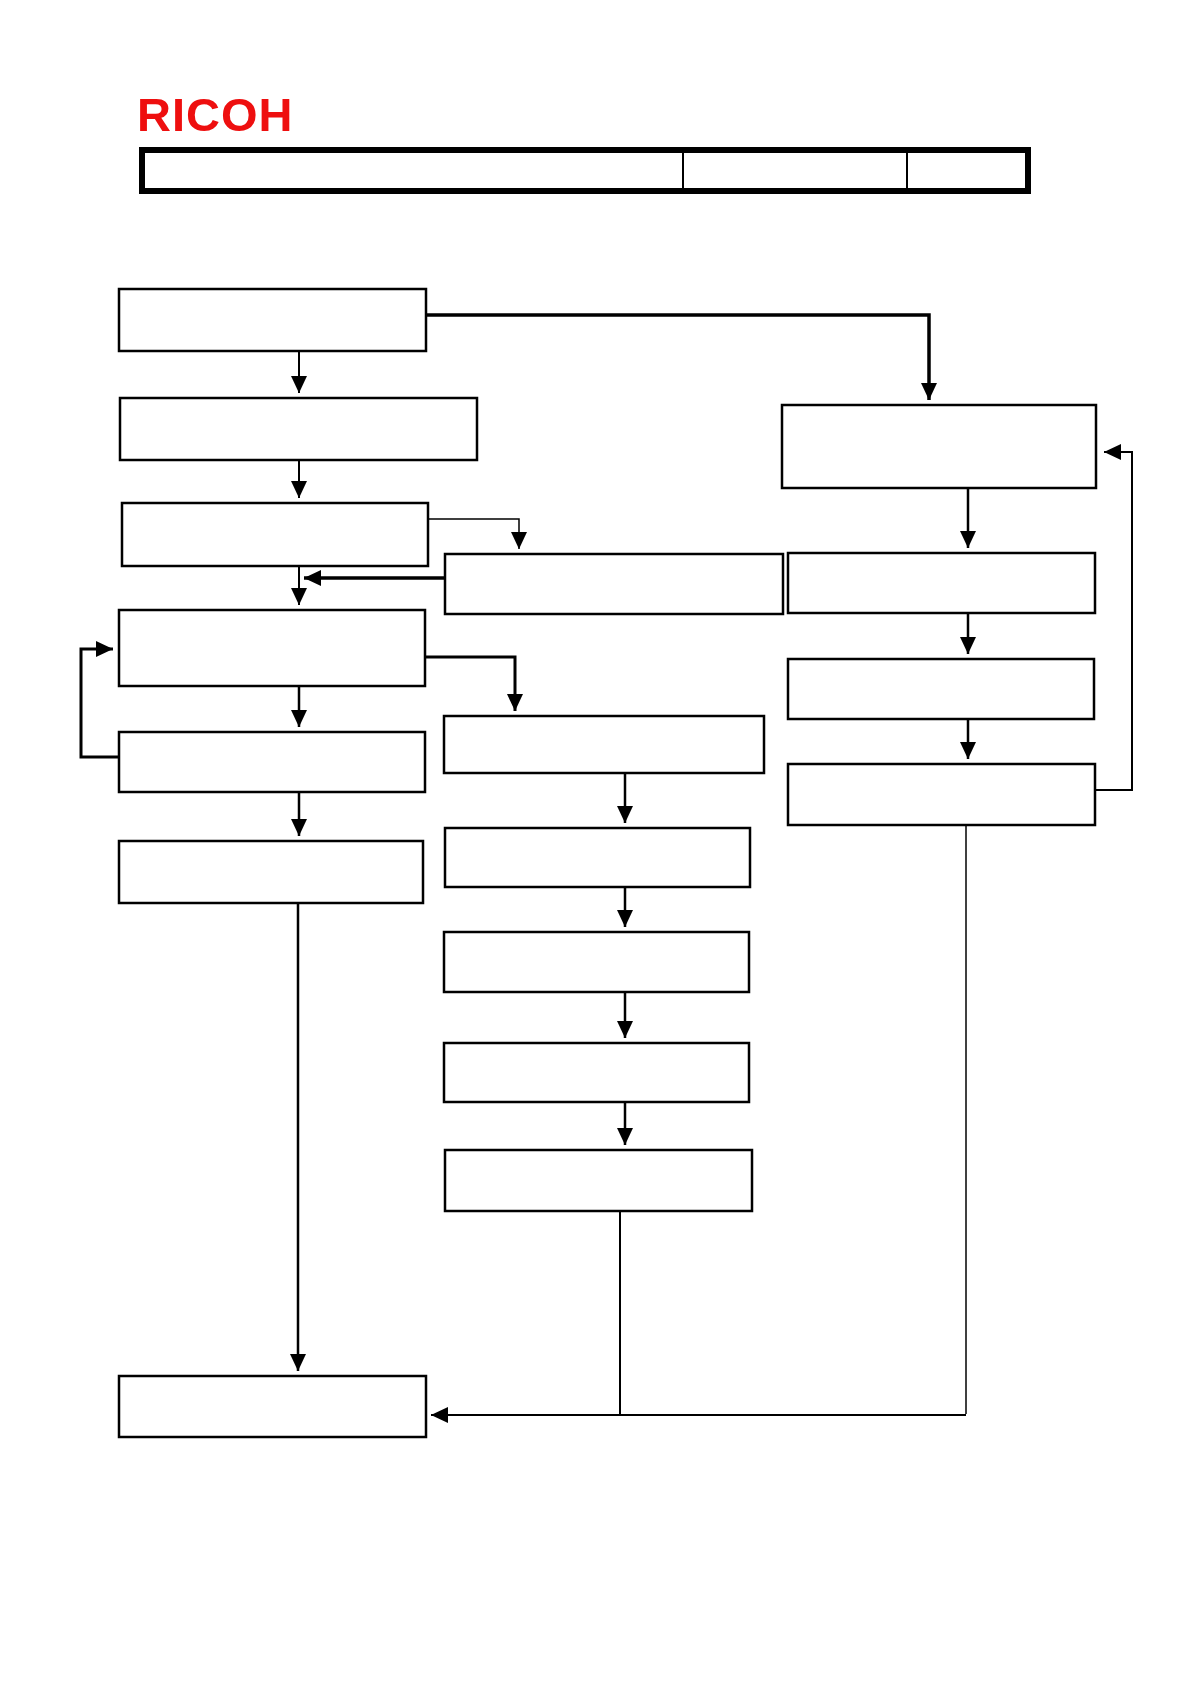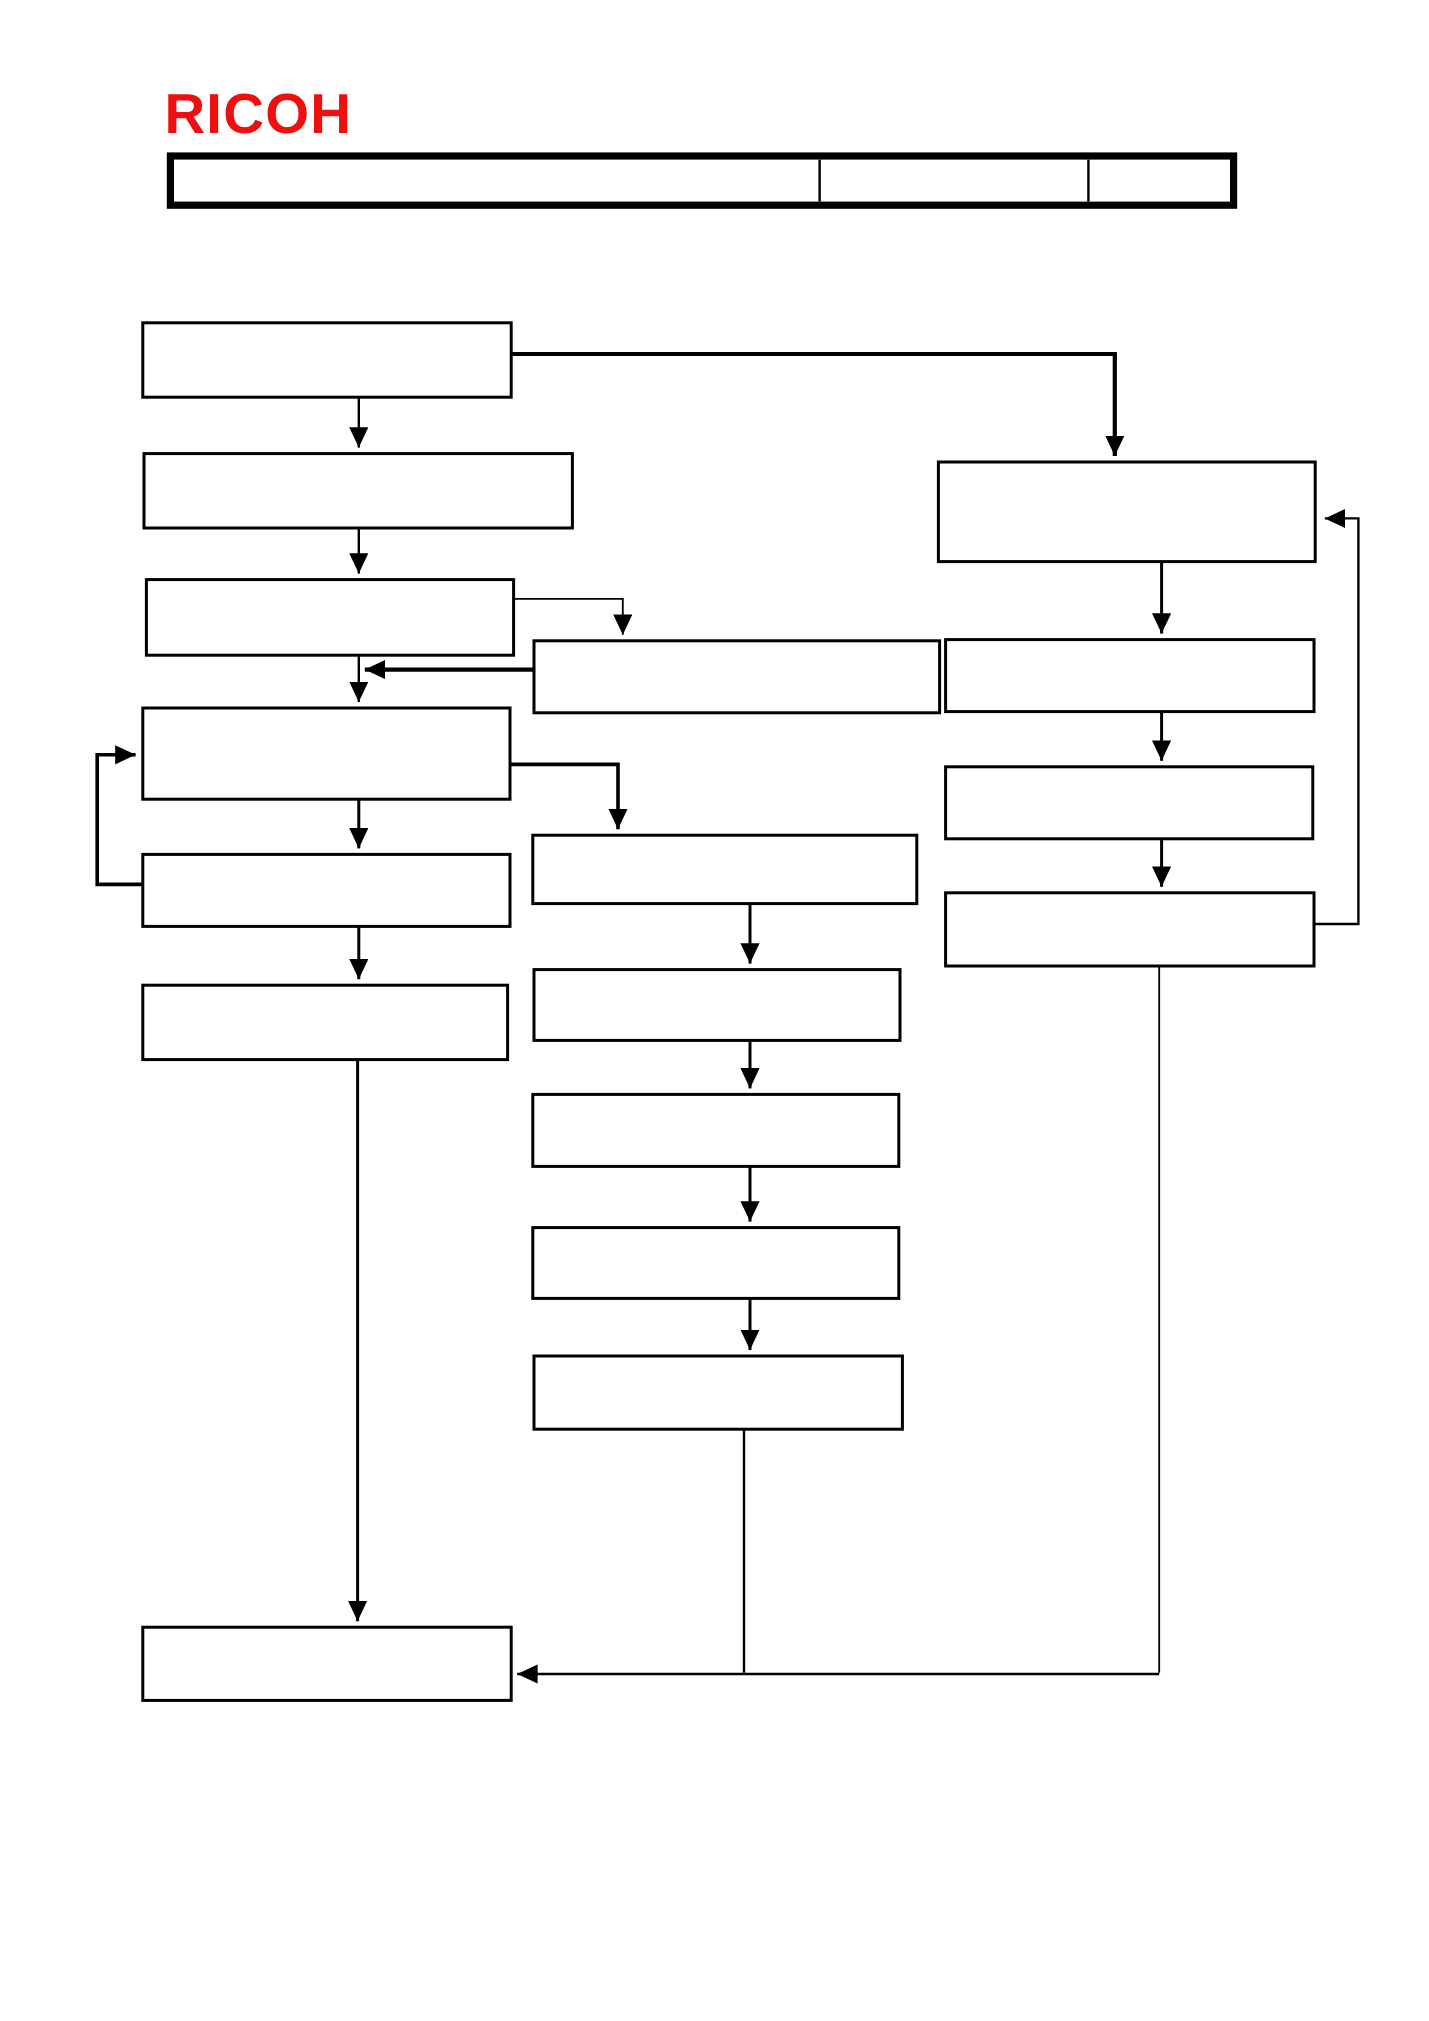--- a/index.html
+++ b/index.html
@@ -1,19 +1,20 @@
 <!DOCTYPE html>
 <html><head>
 <meta charset="utf-8">
 <style>
   html, body { margin:0; padding:0; background:#ffffff; }
   #page {
     position:relative; width:1191px; height:1452px;
     background:#ffffff; font-family:"Liberation Sans", sans-serif;
     overflow:hidden;
+    margin-top:20px;
   }
   .logo {
     position:absolute; left:137px; top:72px;
     font-size:47px; font-weight:bold; letter-spacing:1px;
     line-height:46px; user-select:none;
   }
   .header-table {
     position:absolute; left:139px; top:127px; width:892px; height:47px;
     border:6px solid #000; box-sizing:border-box;
     display:flex; background:#fff;

